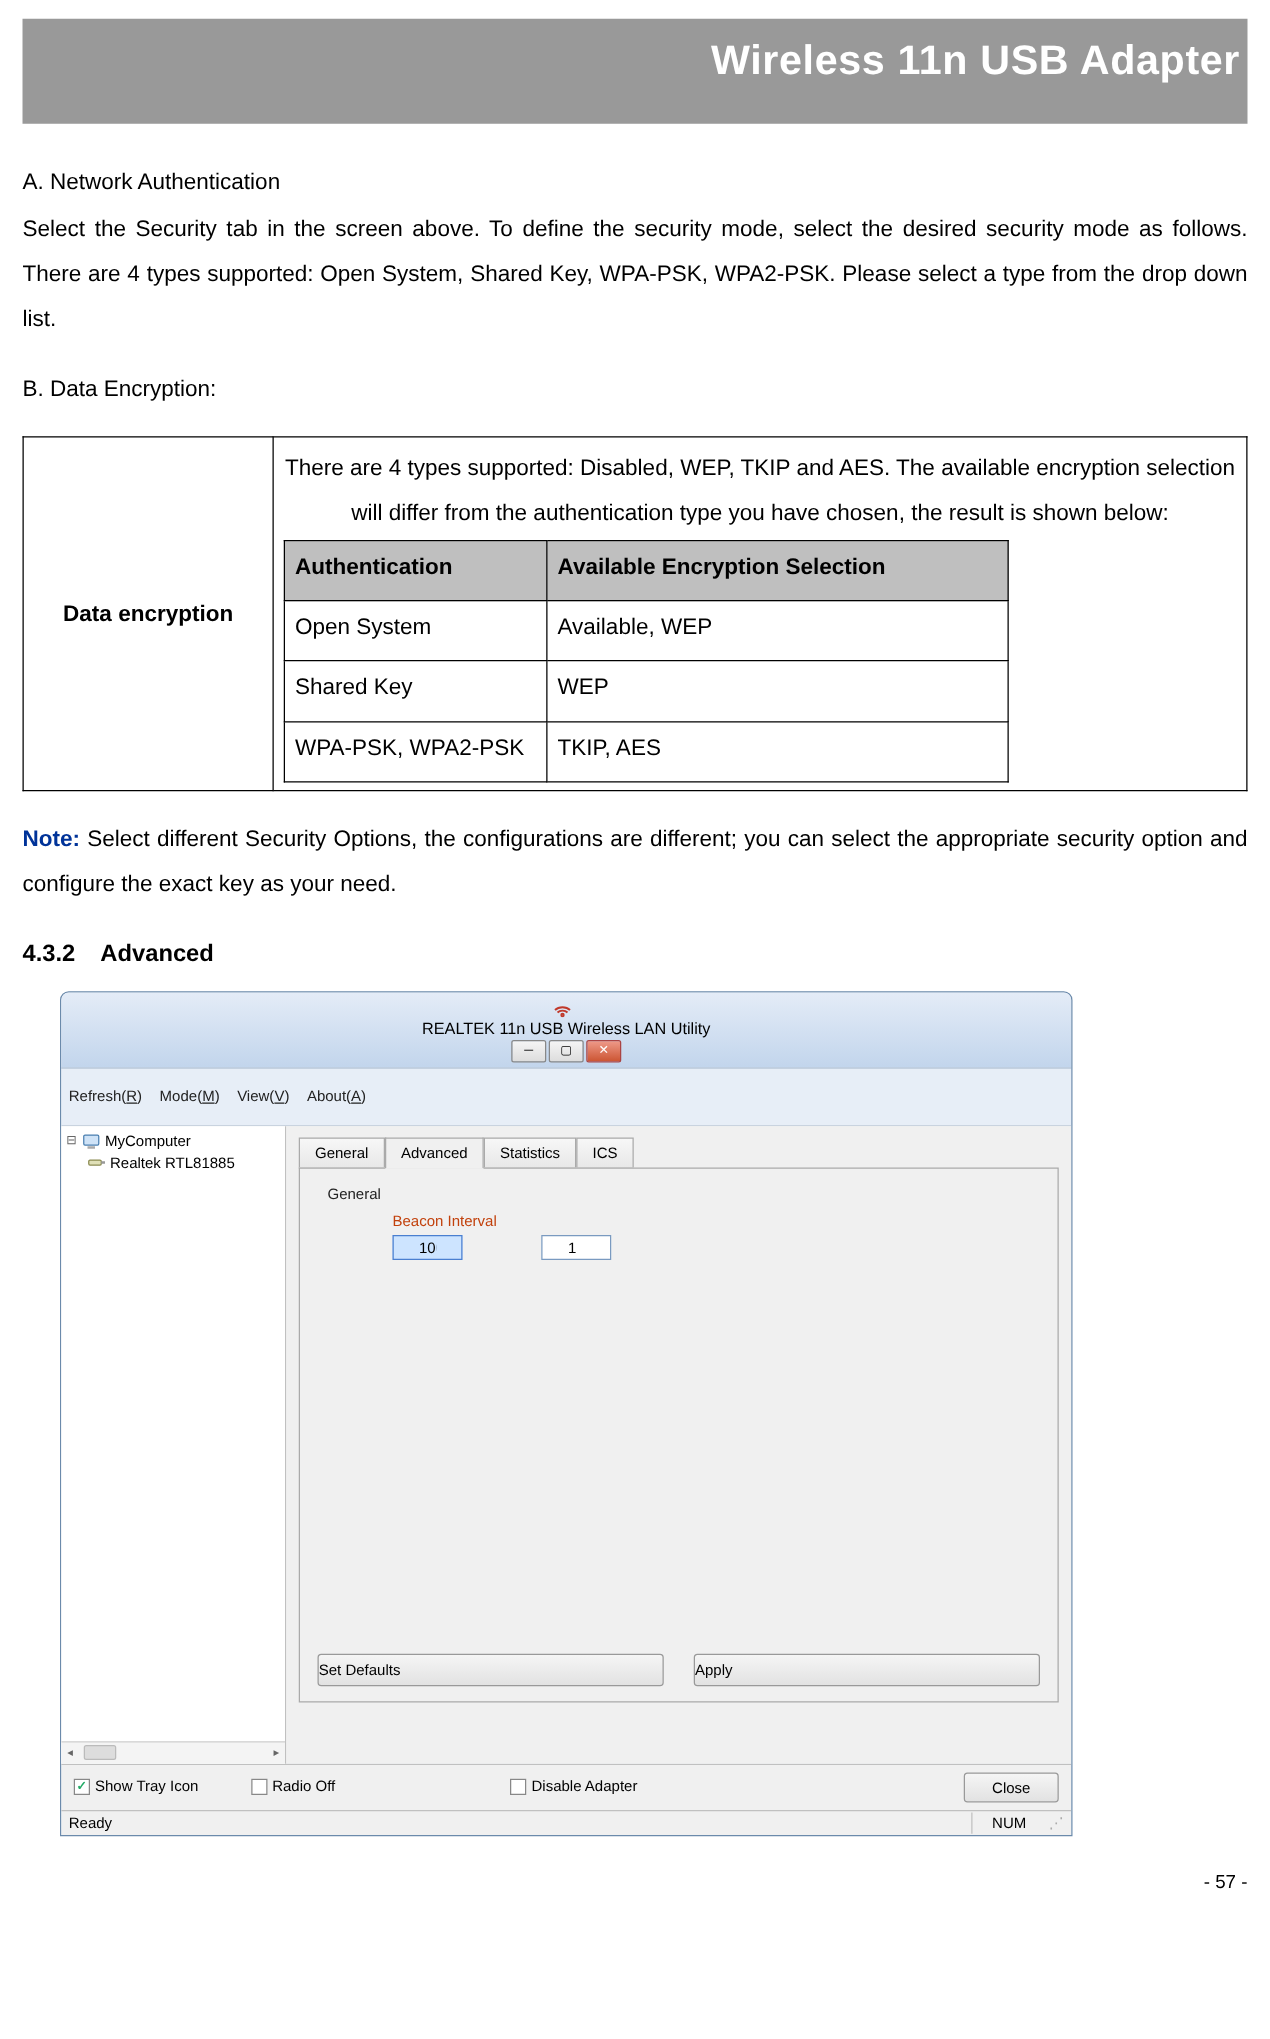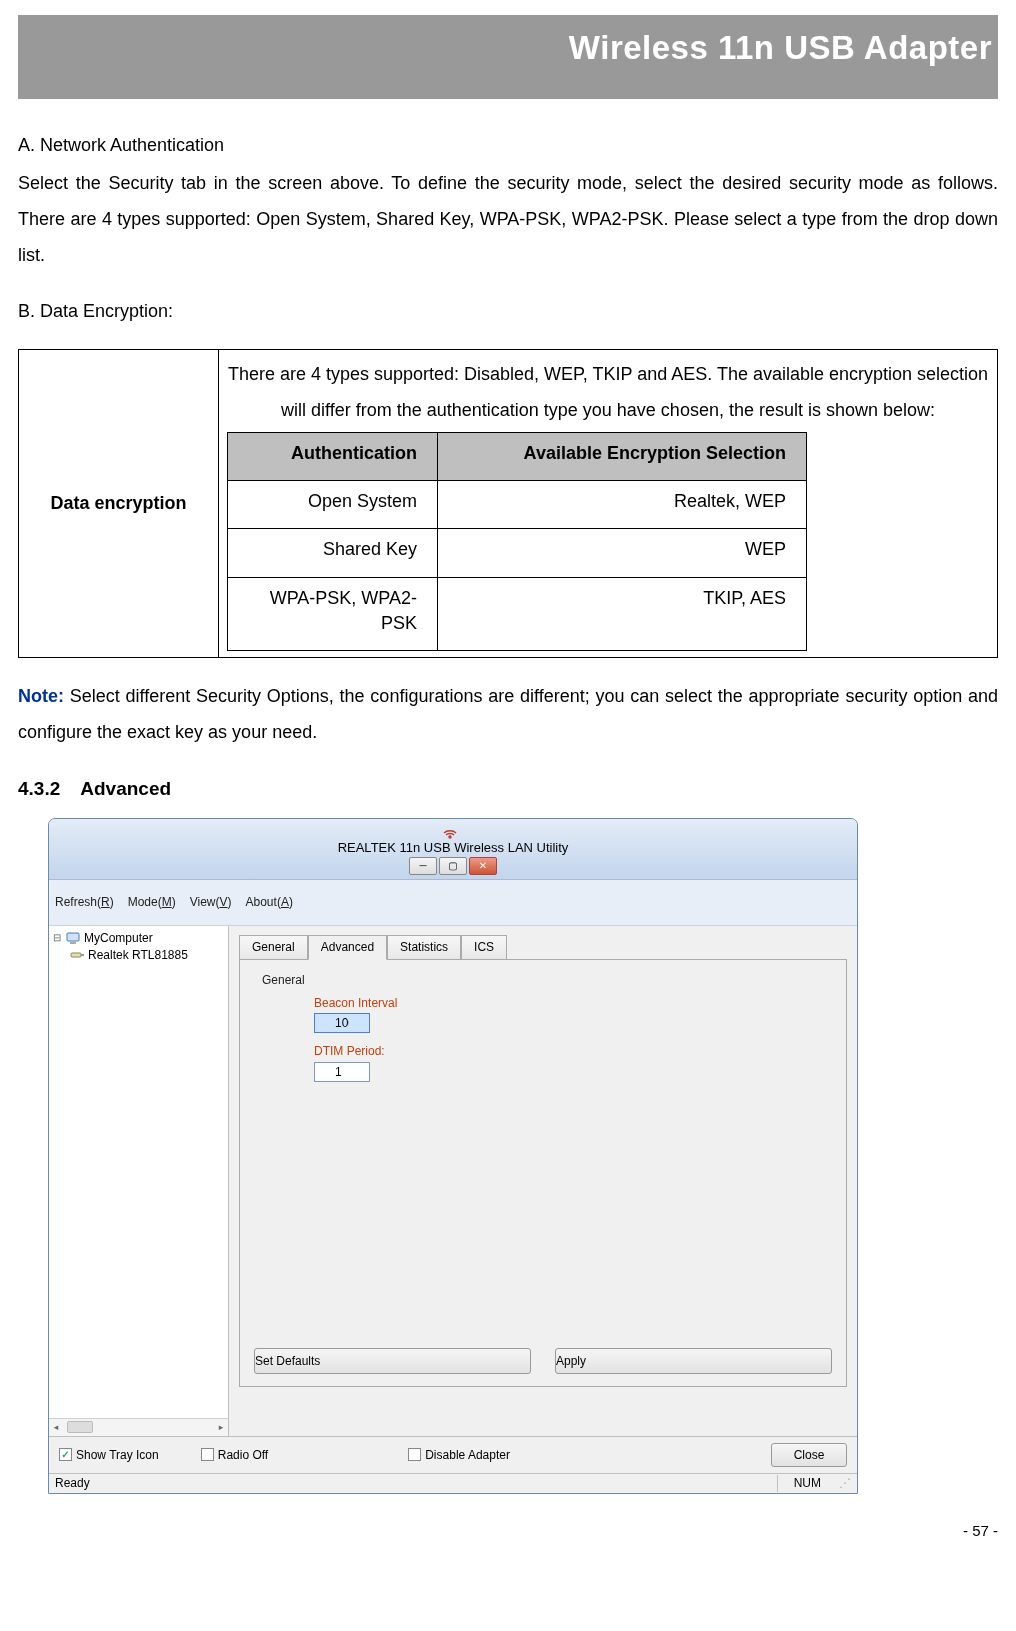--- a/index.html
+++ b/index.html
@@ -52,22 +52,22 @@
     .outer-right {
       text-align: justify;
     }
     .inner-table {
       border-collapse: collapse;
       margin-top: 4px;
       width: 580px;
     }
     .inner-table td, .inner-table th {
       border: 1.5px solid #000;
-      padding: 8px 20px 14px 8px;
-      text-align: right;
+      padding: 8px 0 14px 8px;
+      text-align: left;
       font-weight: normal;
       vertical-align: top;
       line-height: 1.4;
     }
     .inner-table th {
       background: #bfbfbf;
       font-weight: bold;
     }
     .inner-left-col { width: 210px; }
     .note-label { color: #003399; font-weight: bold; }
@@ -284,21 +284,21 @@
       <td class="outer-right">
         <span>There are 4 types supported: Disabled, WEP, TKIP and AES. The available encryption selection will differ from the authentication type you have chosen, the result is shown below:</span>
         <table class="inner-table">
           <tbody>
               <tr>
             <th class="inner-left-col">Authentication</th>
             <th>Available Encryption Selection</th>
           </tr>
           <tr>
             <td>Open System</td>
-            <td>Realtek, WEP</td>
+            <td>Available, WEP</td>
           </tr>
           <tr>
             <td>Shared Key</td>
             <td>WEP</td>
           </tr>
           <tr>
             <td>WPA-PSK, WPA2-PSK</td>
             <td>TKIP, AES</td>
           </tr>
         </tbody>
@@ -370,21 +370,20 @@
       <div class="tabs">
         <div class="tab">General</div>
         <div class="tab active">Advanced</div>
         <div class="tab">Statistics</div>
         <div class="tab">ICS</div>
       </div>
       <div class="tab-panel">
         <div class="group-label">General</div>
         <div class="field-label">Beacon Interval</div>
         <input class="field-input selected" value="100" style="">
-        <div class="field-label">DTIM Period:</div>
         <input class="field-input" value="1" style="">
         <div class="button-row">
           <div class="std-btn">Set Defaults</div>
           <div class="std-btn">Apply</div>
         </div>
       </div>
     </div>
   </div>
   <div class="bottom-bar">
     <div class="bottom-left">

